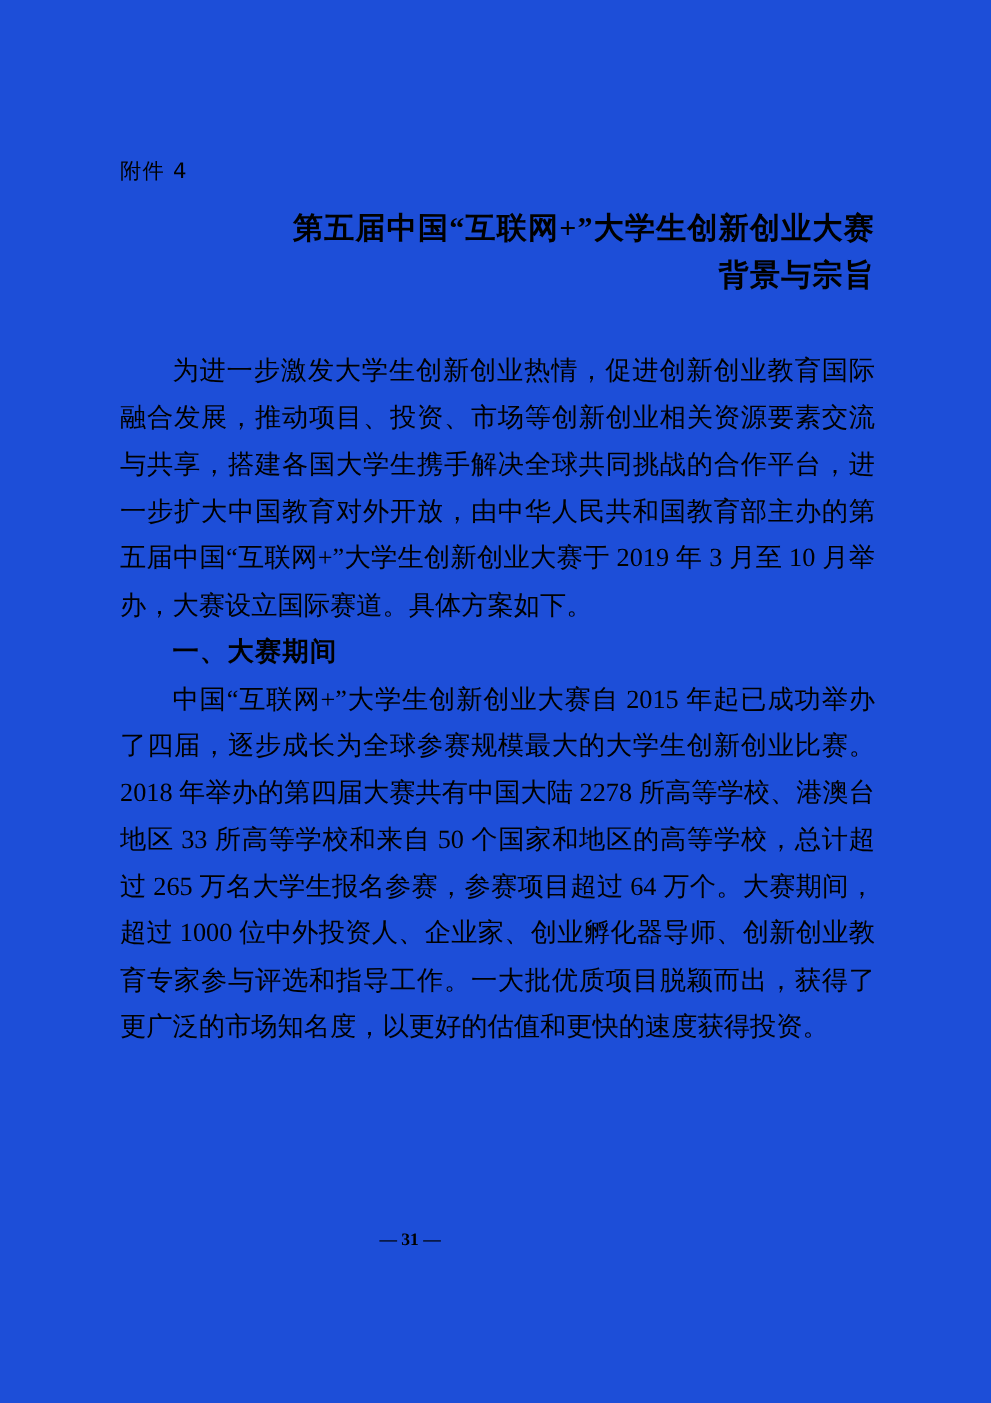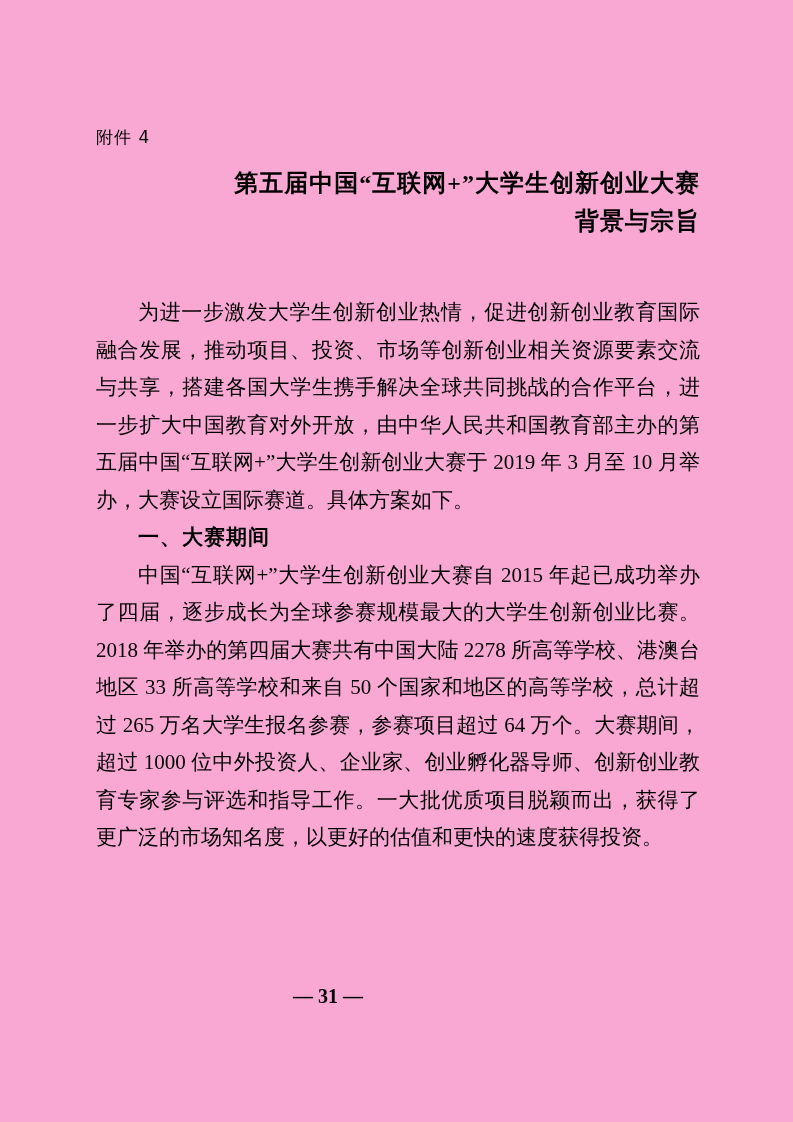--- a/index.html
+++ b/index.html
@@ -1,20 +1,20 @@
 <!DOCTYPE html>
 <html><head>
 <meta charset="utf-8">
 <style>
   html, body { margin: 0; padding: 0; background: #ffffff; }
   .page {
     position: relative;
     width: 793px;
     height: 1122px;
-    background: #f9a8d4;
+    background: #1d4ed8;
     color: #000000;
     overflow: hidden;
   }
   .content {
     position: absolute;
     left: 96px;
     top: 0;
     width: 604px;
   }
   .attachment {
@@ -27,21 +27,21 @@
   .doc-title {
     margin: 16px 0 0 0;
     font-family: "Liberation Serif", "DejaVu Serif", serif;
     font-size: 24px;
     font-weight: bold;
     line-height: 38px;
     text-align: right;
     letter-spacing: 1px;
   }
   .doc-title .title-line { display: block; }
-  .body-text { margin-top: 54px; }
+  .body-text { margin-top: 38px; }
   .para {
     margin: 0;
     font-family: "Liberation Serif", "DejaVu Serif", serif;
     font-size: 21px;
     line-height: 37.5px;
     text-align: justify;
     text-indent: 2em;
   }
   .section-heading {
     margin: 0;
@@ -52,21 +52,21 @@
     text-indent: 2em;
     letter-spacing: 1px;
   }
   .footer {
     position: absolute;
     top: 985px;
     left: 0;
     width: 656px;
     text-align: center;
     font-family: "Liberation Serif", "DejaVu Serif", serif;
-    font-size: 20px;
+    font-size: 14px;
     font-weight: bold;
   }
 </style>
 </head>
 <body>
 
 <div class="page">
   <div class="content">
 
     <div class="attachment">附件 4</div>

